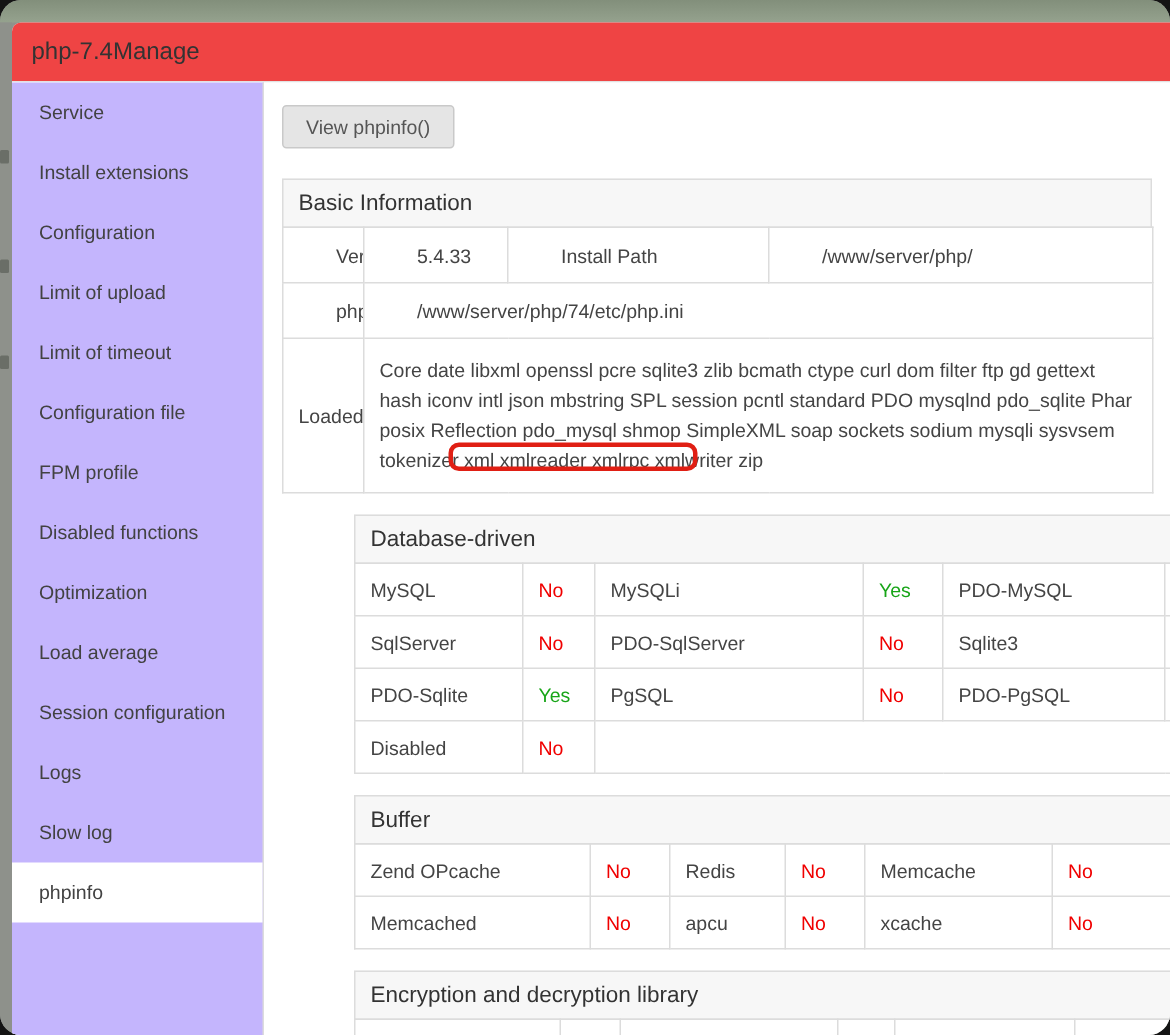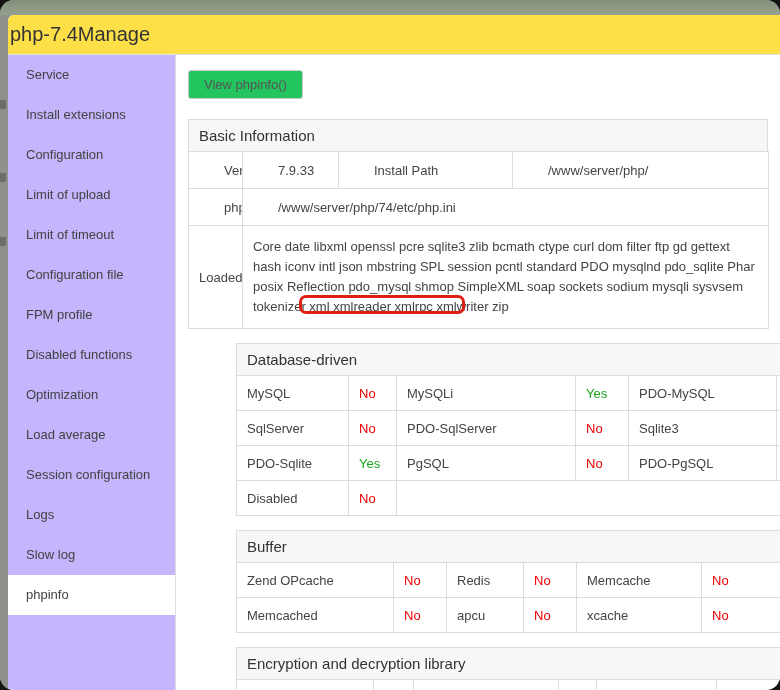--- a/index.html
+++ b/index.html
@@ -5,30 +5,30 @@
   html,body{margin:0;padding:0;background:#141414;font-family:"Liberation Sans",sans-serif;}
   .screen{position:relative;width:780px;height:690px;border-radius:14px;overflow:hidden;
           background:#8f928c;}
   .top-band{position:absolute;left:0;top:0;width:780px;height:15px;
             background:linear-gradient(#828f7b,#95a28e);}
   .left-strip{position:absolute;left:0;top:15px;width:8px;height:675px;background:#8e918b;}
   .strip-mark{position:absolute;left:0;width:6px;height:9px;background:rgba(40,45,38,.35);border-radius:1px;}
 
   .dialog{position:absolute;left:8px;top:15px;width:772px;height:675px;background:#fff;
           border-top-left-radius:6px;display:flex;flex-direction:column;}
-  .dialog-title{height:39px;line-height:39px;background:#fde047;border-bottom:1px solid #e2e2e2;
-                padding-left:2px;font-size:20px;color:#333;border-top-left-radius:6px;}
+  .dialog-title{height:39px;line-height:39px;background:#ef4444;border-bottom:1px solid #e2e2e2;
+                padding-left:13px;font-size:16px;color:#333;border-top-left-radius:6px;}
   .dialog-body{flex:1;display:flex;min-height:0;}
 
   .sidebar{width:167px;background:#c4b5fd;border-right:1px solid #dcdcdc;flex-shrink:0;}
   .side-item{height:40px;line-height:40px;padding-left:18px;font-size:13px;color:#424242;cursor:pointer;}
   .side-item.active{background:#fff;}
 
   .content{flex:1;padding:15px 12px 0 12px;overflow:hidden;}
-  .btn{display:inline-block;background:#22c55e;border:1px solid #c9c9c9;border-radius:3px;
+  .btn{display:inline-block;background:#e5e5e5;border:1px solid #c9c9c9;border-radius:3px;
        padding:6px 15px;font-size:13px;color:#555;font-family:inherit;cursor:pointer;}
 
   .tbl{width:580px;margin-top:20px;}
   .tbl + .tbl{margin-top:14px;margin-left:48px;}
   .tbl-header{box-sizing:border-box;height:33px;line-height:32px;border:1px solid #dcdcdc;
               background:#f7f7f7;padding-left:10px;font-size:15px;color:#333;}
   table{width:580px;border-collapse:collapse;table-layout:fixed;margin-top:-1px;}
   td{border:1px solid #dcdcdc;padding:0 10px;font-size:13px;color:#444;height:34px;
      overflow:hidden;white-space:nowrap;}
   td.wrap{white-space:normal;padding:8px 10px;line-height:20px;}
@@ -83,21 +83,21 @@
           <table>
             <colgroup>
                 <col style="width:54px">
                 <col style="width:96px">
                 <col style="width:174px">
                 <col style="width:256px">
               </colgroup>
             <tbody>
                 <tr class="r-mid">
               <td>Version</td>
-              <td>7.9.33</td>
+              <td>5.4.33</td>
               <td>Install Path</td>
               <td>/www/server/php/</td>
             </tr>
             <tr class="r-mid">
               <td>php.ini</td>
               <td colspan="3">/www/server/php/74/etc/php.ini</td>
             </tr>
             <tr class="r-tall">
               <td>Loaded</td>
               <td colspan="3" class="wrap">Core date libxml openssl pcre sqlite3 zlib bcmath ctype curl dom filter ftp gd gettext hash iconv intl json mbstring SPL session pcntl standard PDO mysqlnd pdo_sqlite Phar posix Reflection pdo_mysql shmop SimpleXML soap sockets sodium mysqli sysvsem tokenizer xml xmlreader xmlrpc xmlwriter zip</td>

